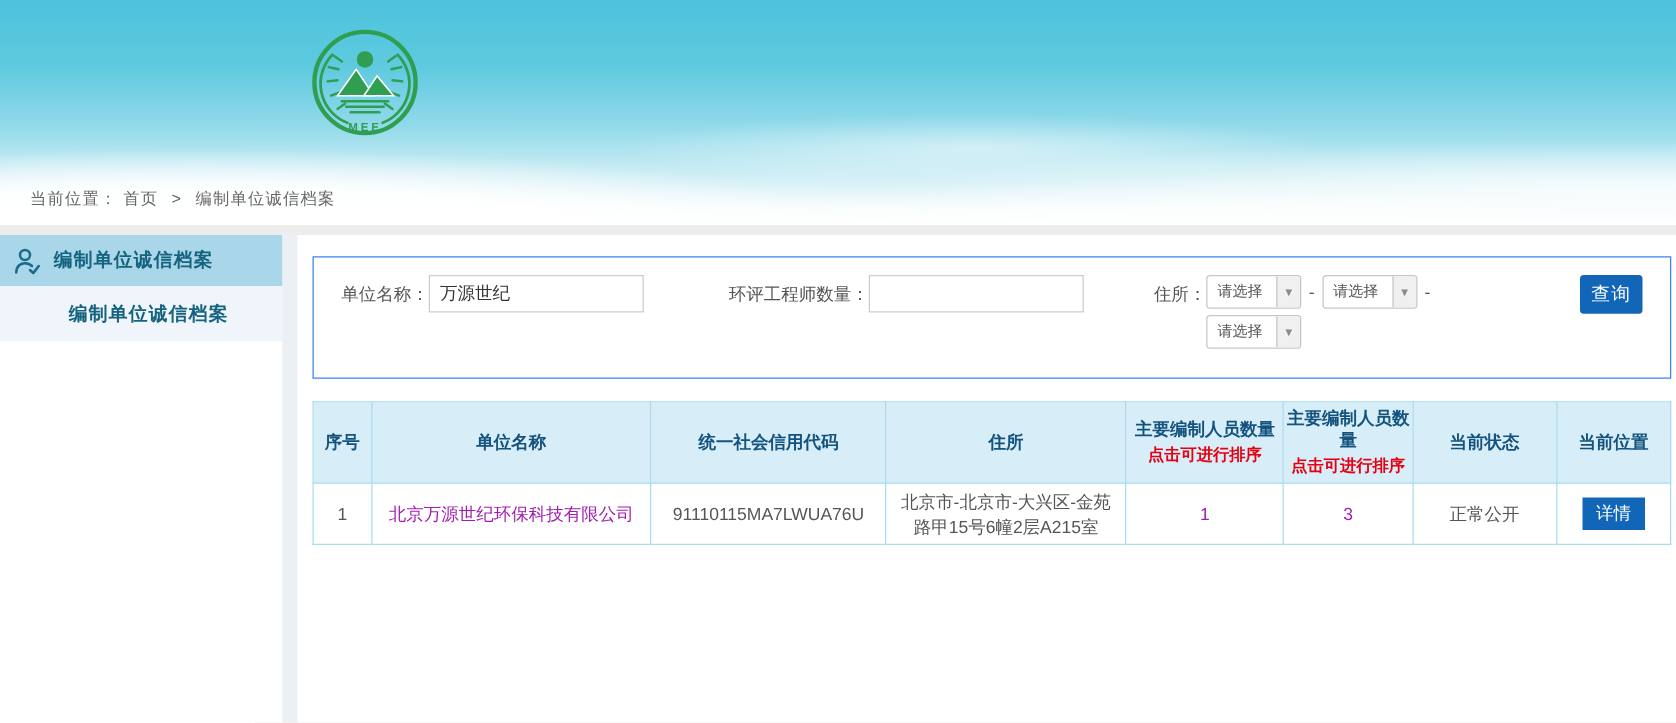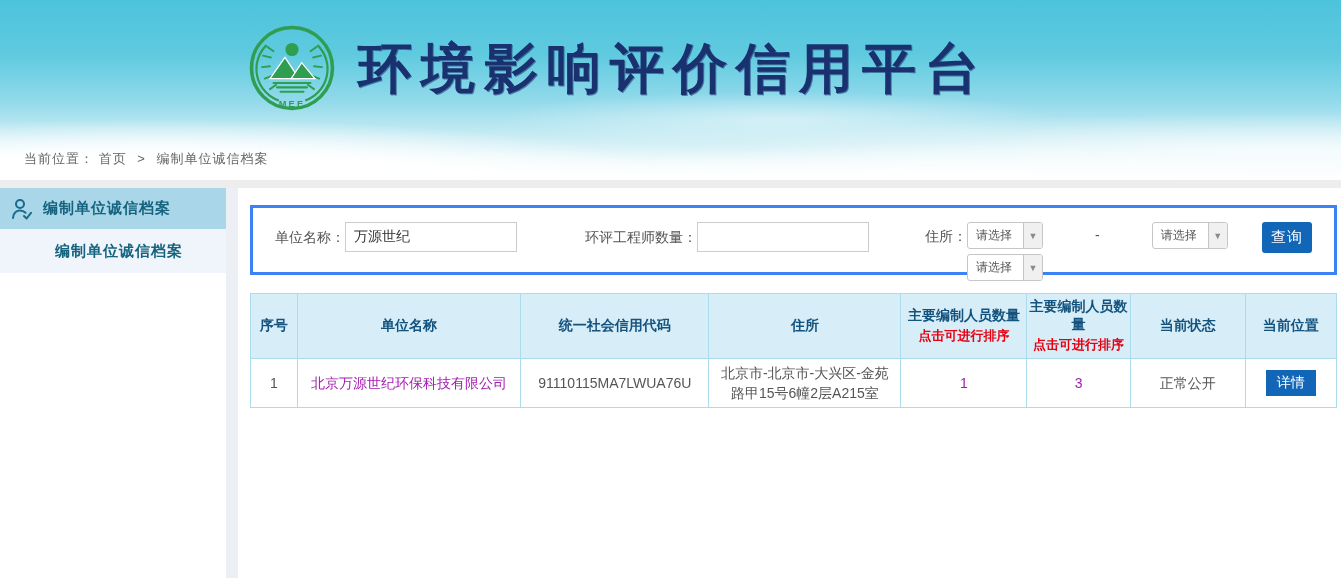--- a/index.html
+++ b/index.html
@@ -60,37 +60,37 @@
   }
   .side-item-sub .side-label { font-size:15px; font-weight:bold; color:#16637f; letter-spacing:1px; }
 
   .v-gap { width:12px; background:#eceff3; flex:0 0 auto; }
 
   main.main { flex:1 1 auto; background:#ffffff; padding:17px 4px 0 12px; }
 
   
   .search-box {
     position:relative;
-    border:3px solid #3b82f6;
+    border:1px solid #3b82f6;
     background:#fff;
-    height:70px;
+    height:98px;
     padding:14px 0 0 22px;
   }
   .form-row { display:flex; align-items:flex-start; }
   .f-label { font-size:14px; color:#555; line-height:30px; white-space:nowrap; }
   .f-input {
     width:172px; height:30px; border:1px solid #ccc; background:#fff;
     font-size:14px; color:#333; padding:0 8px;
     font-family:Liberation Sans, sans-serif;
   }
   .gap-a { margin-left:68px; }
-  .gap-b { margin-left:56px;font-family:Liberation Serif, serif; }
+  .gap-b { margin-left:56px; }
 
   .addr-group { display:flex; flex-direction:column; }
-  .addr-row { display:flex; align-items:flex-start; margin-bottom:5px;gap:46px; }
+  .addr-row { display:flex; align-items:flex-start; margin-bottom:5px; }
   .dd {
     display:flex; align-items:stretch; width:76px; height:27px;
     border:1px solid #c6c6c6; border-radius:3px; background:#fff;
     cursor:pointer; overflow:hidden;
   }
   .dd-text { flex:1; font-size:12px; color:#555; line-height:25px; padding-left:8px; white-space:nowrap; }
   .dd-btn {
     width:19px; background:#f0f0f0; border-left:1px solid #c6c6c6;
     display:flex; align-items:center; justify-content:center;
     color:#8a8a8a; font-size:9px;
@@ -164,21 +164,20 @@
         <path d="M25,62 L42,38 L58,62 Z" fill="#2f9e50" stroke="#ffffff" stroke-width="1.4"></path>
         <path d="M49,62 L61,44 L76,62 Z" fill="#2f9e50" stroke="#ffffff" stroke-width="1.4"></path>
 
         <g stroke="#2f9e50" stroke-width="2.4" stroke-linecap="round">
           <path d="M29,67 H71"></path>
             <path d="M33,72 H67"></path>
             <path d="M37,77 H63"></path>
         </g>
         <text x="50" y="94" text-anchor="middle" font-size="10.5" font-weight="bold" letter-spacing="2.5" fill="#2f9e50">MEE</text>
       </svg>
-      <div class="site-title">环境影响评价信用平台</div>
     </div>
 
     <div class="breadcrumb">
       <span>当前位置：</span>
       <span class="crumb-home">首页</span>
       <span class="crumb-sep">&gt;</span>
       <span>编制单位诚信档案</span>
     </div>
   </div>
 

